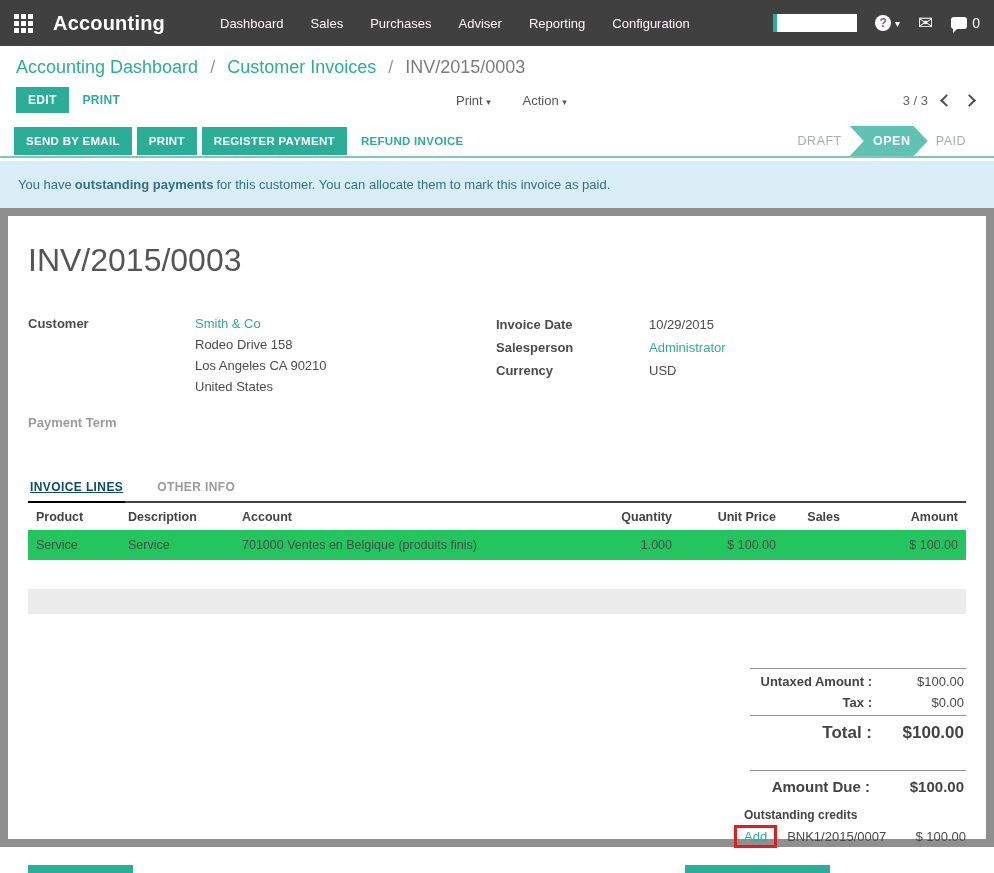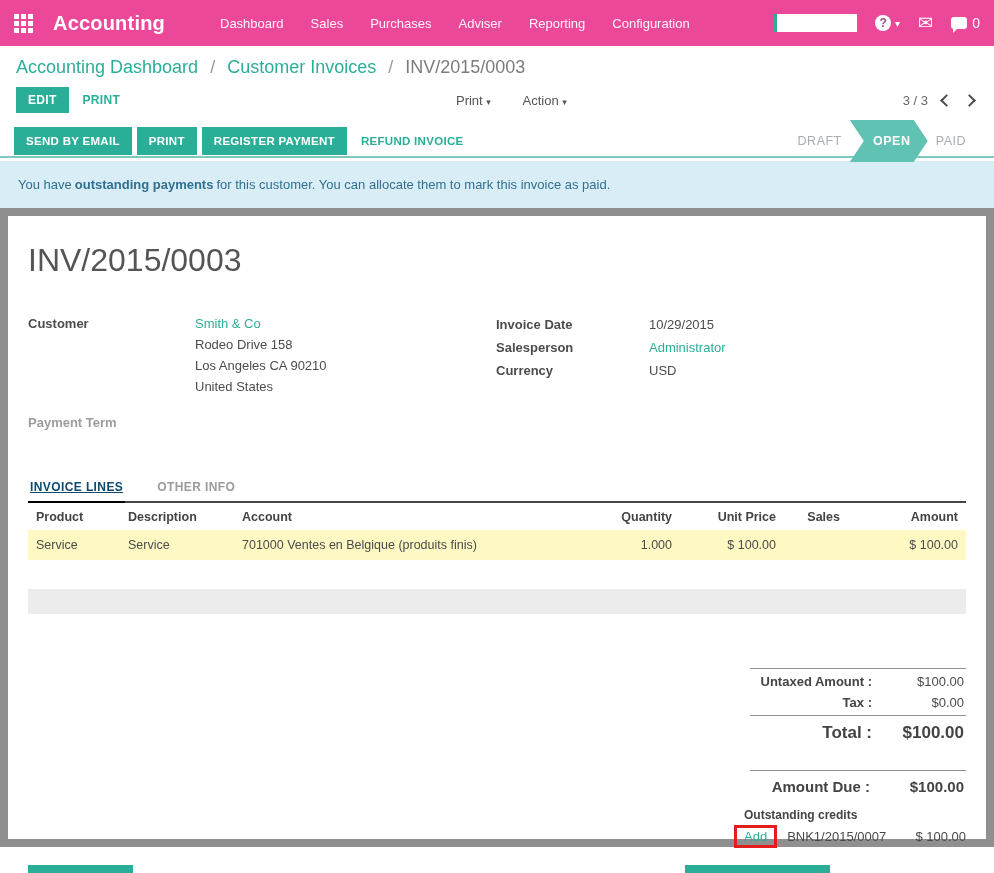--- a/index.html
+++ b/index.html
@@ -1,21 +1,21 @@
 <!DOCTYPE html>
 <html><head>
 <meta charset="utf-8">
 <style>
   * { margin:0; padding:0; box-sizing:border-box; }
   html,body { width:994px; height:873px; overflow:hidden; background:#fff;
     font-family:"Liberation Sans", sans-serif; color:#4c4c4c; }
   .page { position:relative; width:994px; height:873px; }
 
   
-  .topbar { height:46px; background:#ec4899; display:flex; align-items:center; padding:0 14px; }
+  .topbar { height:46px; background:#404040; display:flex; align-items:center; padding:0 14px; }
   .apps-grid { display:grid; grid-template-columns:repeat(3,5px); grid-gap:2px; margin-right:20px; cursor:pointer; }
   .apps-grid i { width:5px; height:5px; background:#fff; display:block; }
   .brand { color:#fff; font-size:20px; font-weight:bold; margin-right:55px; letter-spacing:.2px; }
   .topmenu { display:flex; gap:27px; font-size:13px; flex:1; }
   .topmenu a { color:#fdf3fb; text-decoration:none; cursor:pointer; }
   .top-right { display:flex; align-items:center; gap:18px; }
   .user-box { width:84px; height:18px; background:#fff; border-left:4px solid #2bae97; }
   .help-wrap { display:flex; align-items:center; gap:4px; color:#fff; }
   .help-circle { width:16px; height:16px; background:#fff; color:#a24b8f; border-radius:50%;
     font-size:12px; font-weight:bold; display:flex; align-items:center; justify-content:center; }
@@ -49,21 +49,21 @@
   
   .statusbar { display:flex; align-items:center; margin-top:13px; height:32px;
     padding:0 14px 0 14px; border-bottom:2px solid #7dc9bc; }
   .sb-btn { background:#2bae97; color:#fff; border:none; font-size:11.5px; font-weight:bold;
     padding:8px 12px; margin-right:5px; letter-spacing:.3px; cursor:pointer; font-family:inherit; }
   .sb-link { background:none; border:none; color:#2bae97; font-size:11.5px; font-weight:bold;
     margin-left:9px; letter-spacing:.3px; cursor:pointer; font-family:inherit; }
   .sb-states { margin-left:auto; display:flex; align-items:center; height:30px; }
   .state { color:#a8adb3; font-size:12.5px; letter-spacing:.5px; padding:0 14px; }
   .state-arrow { background:#5fc2b2; color:#fff; font-size:12.5px; font-weight:bold; letter-spacing:.5px;
-    height:42px; width:78px; display:flex; align-items:center; justify-content:center;
+    height:30px; width:78px; display:flex; align-items:center; justify-content:center;
     clip-path:polygon(0% 0%, 82% 0%, 100% 50%, 82% 100%, 0% 100%, 18% 50%);
     padding-left:6px; margin:0 -6px; }
 
   
   .banner { background:#d9edf7; color:#31708f; font-size:13px; height:47px; margin-top:3px;
     display:flex; align-items:center; padding-left:18px; }
   .banner b { margin:8px 3px; }
 
   
   .sheet-wrap { background:#8f8f8f; height:639px; padding:8px; margin-top:0; }
@@ -84,21 +84,21 @@
   
   .tabbar { display:flex; margin-top:41px; border-bottom:2px solid #454545; }
   .tab { font-size:12px; font-weight:bold; letter-spacing:.4px; padding:6px 2px 7px 2px; margin-right:30px; cursor:pointer; }
   .tab.active { color:#0c4a6e; border-bottom:2px solid #000000; margin-bottom:-2px;text-decoration:underline; }
   .tab.inactive { color:#9b9b9b; }
 
   
   table.lines { width:100%; border-collapse:collapse; font-size:12.5px; table-layout:fixed; }
   table.lines th { font-weight:bold; color:#444; padding:7px 8px 6px 8px; text-align:left; }
   table.lines td { padding:8px 8px; color:#4a4a4a; }
-  table.lines tbody tr { background:#fef9c3; }
+  table.lines tbody tr { background:#22c55e; }
   .col-num { text-align:right !important; }
 
   .empty-strip { height:25px; background:#ececec; margin-top:29px; }
 
   
   .totals { width:216px; margin-left:auto; margin-top:54px; font-size:13px; }
   .trow { display:flex; align-items:baseline; justify-content:flex-end; padding:3px 2px; }
   .trow .tlabel { flex:1; text-align:right; font-weight:bold; color:#444; padding-right:14px; }
   .trow .tval { width:78px; text-align:right; color:#4a4a4a; }
   .hr { border-top:1px solid #8f8f8f; margin:2px 0; }

